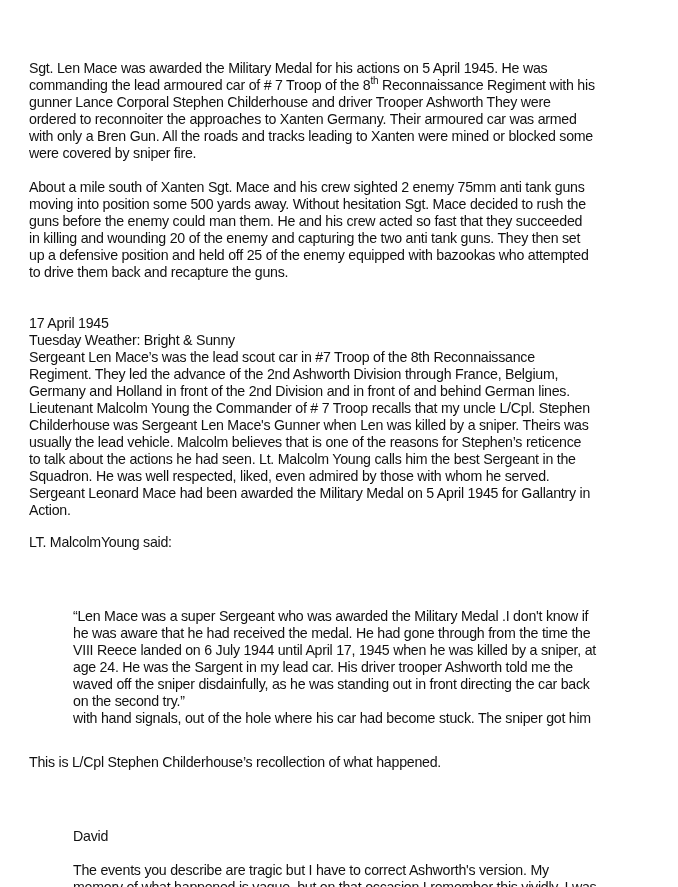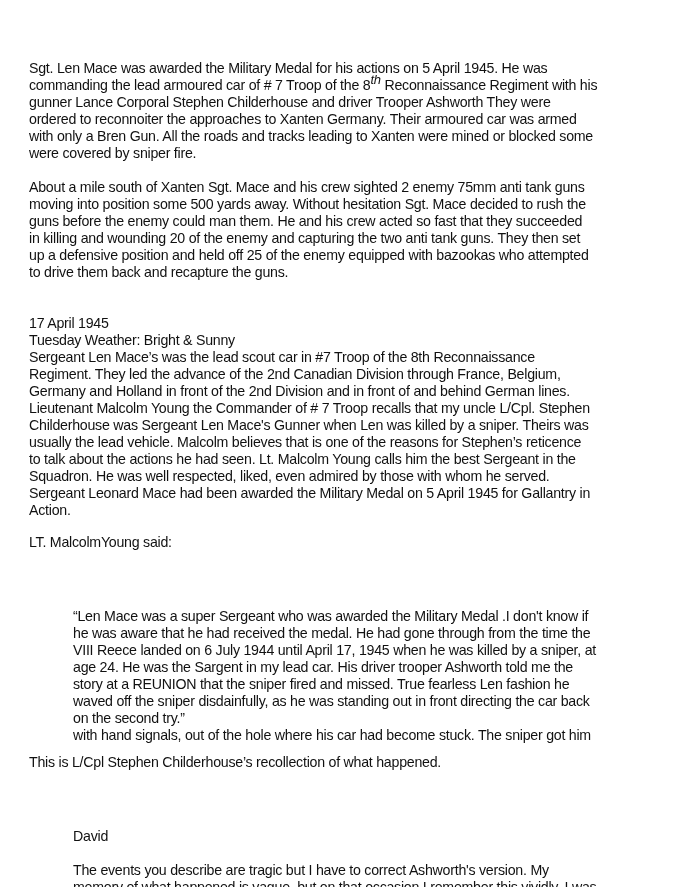--- a/index.html
+++ b/index.html
@@ -8,21 +8,21 @@
     position: absolute; left: 0; top: 16px; width: 594px; height: 887px;
     background: #ffffff; color: #111111;
     font-family: "Liberation Sans", sans-serif;
     font-size: 14.2px; line-height: 17px;
     letter-spacing: -0.25px;
   }
   .para { position: absolute; left: 29px; width: 640px; margin: 0; white-space: nowrap; }
   .para .line { display: block; height: 17px; }
   .ind { left: 73px; width: 600px; margin-top: 40px; }
   .it { }
-  sup { font-size: 13px; line-height: 0; vertical-align: 6px; font-style: italic; }
+  sup { font-size: 10px; line-height: 0; vertical-align: 6px; }
 </style>
 </head>
 <body>
 
 <div class="page">
 
   <p class="para" style="top:44px">
     <span class="line">Sgt. Len Mace was awarded the Military Medal for his actions on 5 April 1945. He was</span>
     <span class="line"><span>commanding the lead armoured car of # 7 Troop of the 8</span><sup>th</sup><span> Reconnaissance Regiment with his</span></span>
     <span class="line">gunner Lance Corporal Stephen Childerhouse and driver Trooper Ashworth They were</span>
@@ -37,41 +37,40 @@
     <span class="line">guns before the enemy could man them. He and his crew acted so fast that they succeeded</span>
     <span class="line">in killing and wounding 20 of the enemy and capturing the two anti tank guns. They then set</span>
     <span class="line">up a defensive position and held off 25 of the enemy equipped with bazookas who attempted</span>
     <span class="line">to drive them back and recapture the guns.</span>
   </p>
 
   <p class="para" style="top:299px">
     <span class="line">17 April 1945</span>
     <span class="line">Tuesday Weather: Bright &amp; Sunny</span>
     <span class="line">Sergeant Len Mace’s was the lead scout car in #7 Troop of the 8th Reconnaissance</span>
-    <span class="line">Regiment. They led the advance of the 2nd Canadian Division through France, Belgium,</span>
+    <span class="line">Regiment. They led the advance of the 2nd Ashworth Division through France, Belgium,</span>
     <span class="line">Germany and Holland in front of the 2nd Division and in front of and behind German lines.</span>
     <span class="line">Lieutenant Malcolm Young the Commander of # 7 Troop recalls that my uncle L/Cpl. Stephen</span>
     <span class="line">Childerhouse was Sergeant Len Mace's Gunner when Len was killed by a sniper. Theirs was</span>
     <span class="line">usually the lead vehicle. Malcolm believes that is one of the reasons for Stephen’s reticence</span>
     <span class="line"><span>to talk about the actions he had seen. </span><span class="it">Lt. Malcolm Young calls him the best Sergeant in the</span></span>
     <span class="line it">Squadron. He was well respected, liked, even admired by those with whom he served.</span>
     <span class="line it">Sergeant Leonard Mace had been awarded the Military Medal on 5 April 1945 for Gallantry in</span>
     <span class="line it">Action.</span>
   </p>
 
   <p class="para it" style="top:518px">
     <span class="line">LT. MalcolmYoung said:</span>
   </p>
 
   <p class="para ind it" style="top:552px">
     <span class="line">“Len Mace was a super Sergeant who was awarded the Military Medal .I don't know if</span>
     <span class="line">he was aware that he had received the medal. He had gone through from the time the</span>
     <span class="line">VIII Reece landed on 6 July 1944 until April 17, 1945 when he was killed by a sniper, at</span>
     <span class="line">age 24. He was the Sargent in my lead car. His driver trooper Ashworth told me the</span>
-    <span class="line">story at a REUNION that the sniper fired and missed. True fearless Len fashion he</span>
     <span class="line">waved off the sniper disdainfully, as he was standing out in front directing the car back</span>
     <span class="line">on the second try.”</span>
     <span class="line">with hand signals, out of the hole where his car had become stuck. The sniper got him</span>
   </p>
 
   <p class="para it" style="top:738px">
     <span class="line">This is L/Cpl Stephen Childerhouse’s recollection of what happened.</span>
   </p>
 
   <p class="para ind it" style="top:772px">

